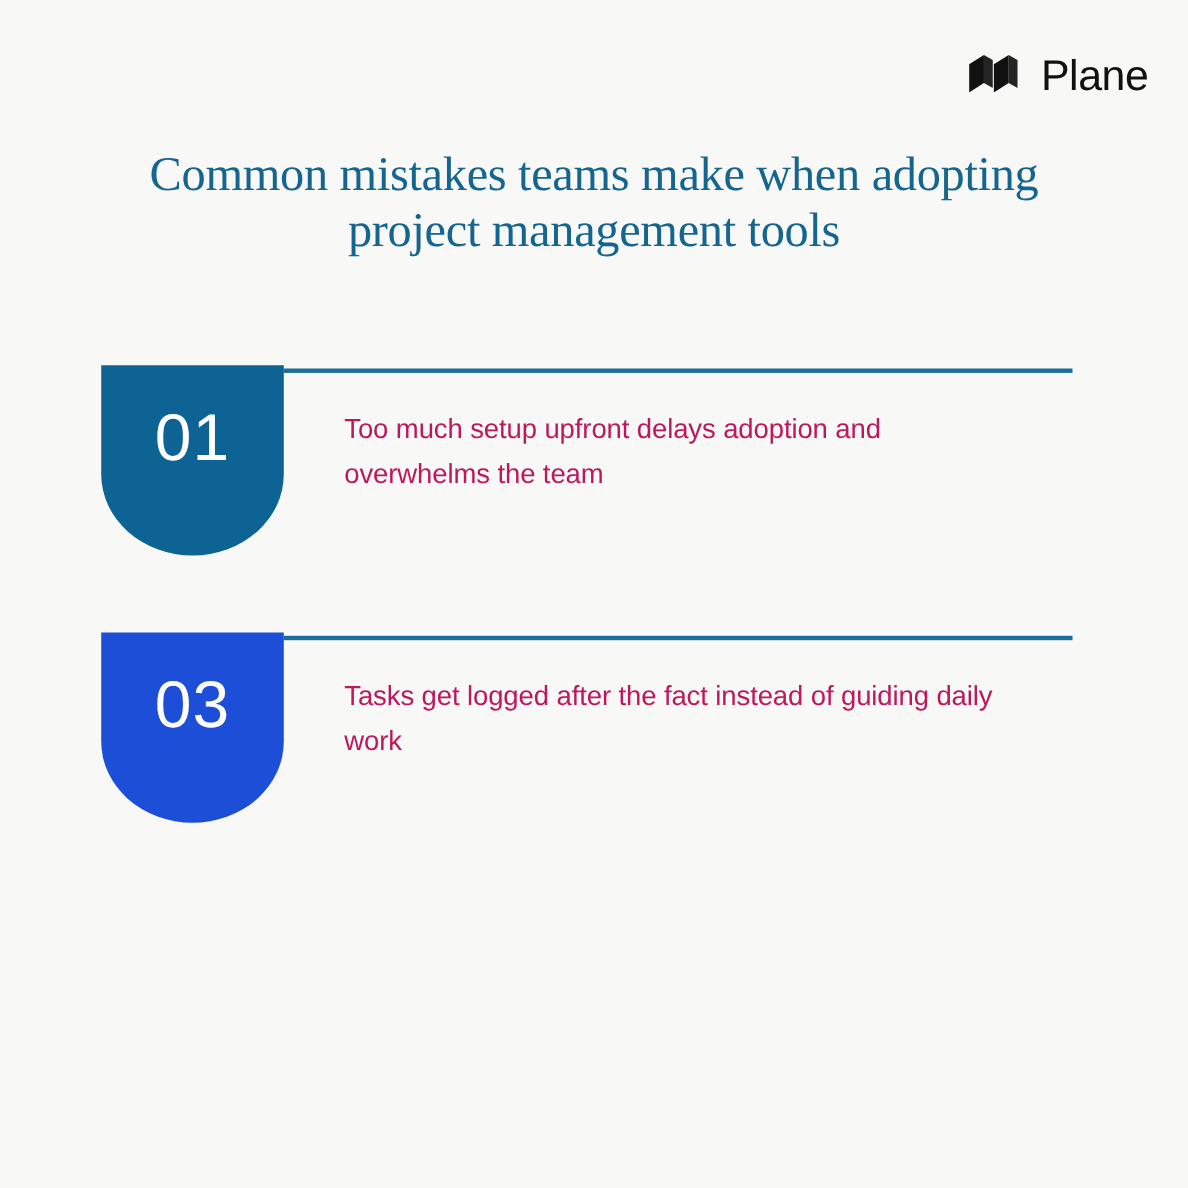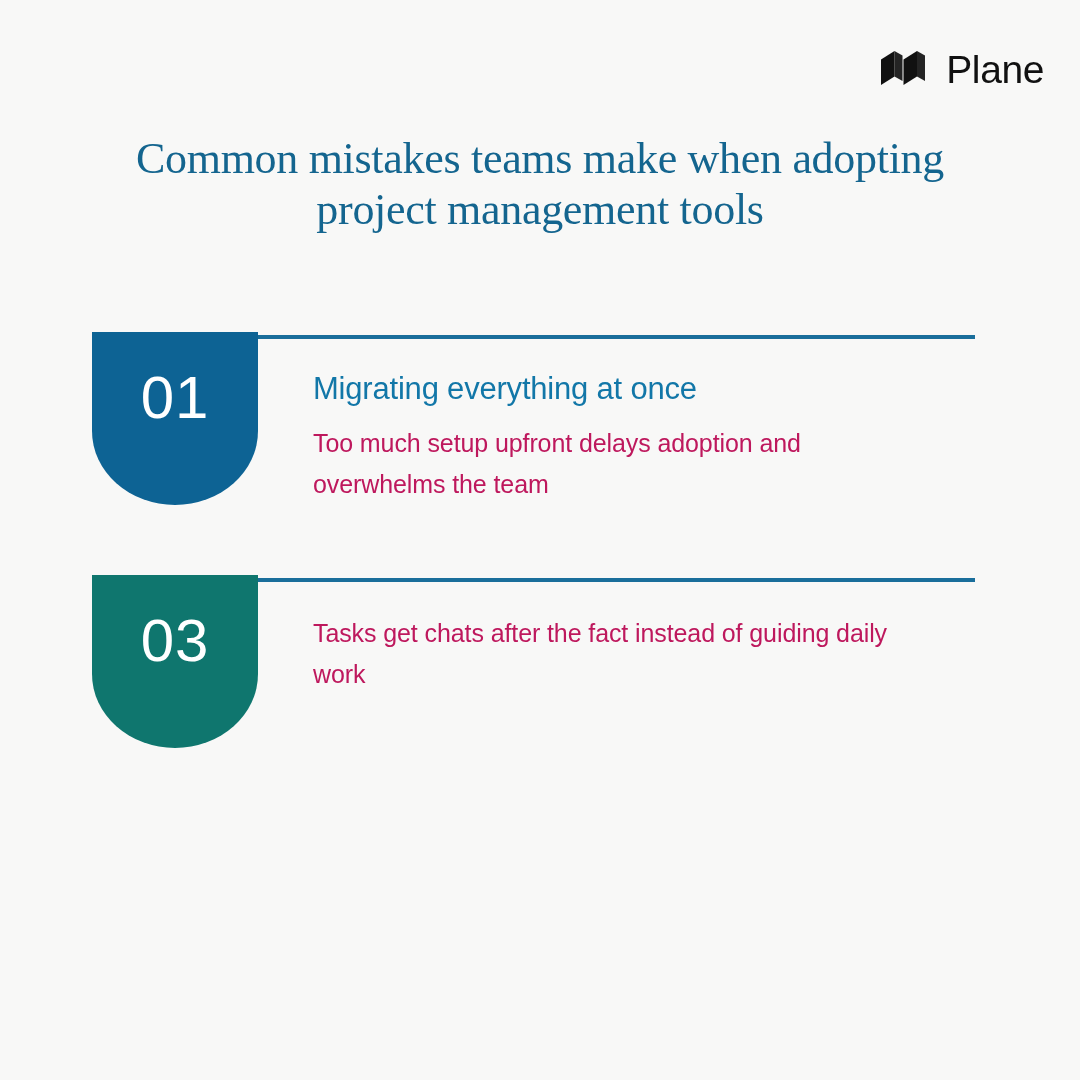--- a/index.html
+++ b/index.html
@@ -143,29 +143,28 @@
 <h1 class="title">Common mistakes teams make when adopting project management tools</h1>
 
 <div class="list">
 
   <div class="row">
     <div class="divider"></div>
     <div class="badge" id="badge-0" style="background: rgb(13, 99, 148);">
       <span class="badge-num">01</span>
     </div>
     <div class="copy">
-      <div class="row-heading">Migrating everything at once</div>
       <div class="row-body">Too much setup upfront delays adoption and overwhelms the team</div>
     </div>
   </div>
 
 
   <div class="row">
     <div class="divider"></div>
-    <div class="badge" id="badge-2" style="background: #0f766e; text-align: right;">
+    <div class="badge" id="badge-2" style="background: #1d4ed8; text-align: right;">
       <span class="badge-num">03</span>
     </div>
     <div class="copy">
-      <div class="row-body">Tasks get chats after the fact instead of guiding daily work</div>
+      <div class="row-body">Tasks get logged after the fact instead of guiding daily work</div>
     </div>
   </div>
 
 </div>
 
 </body></html>

